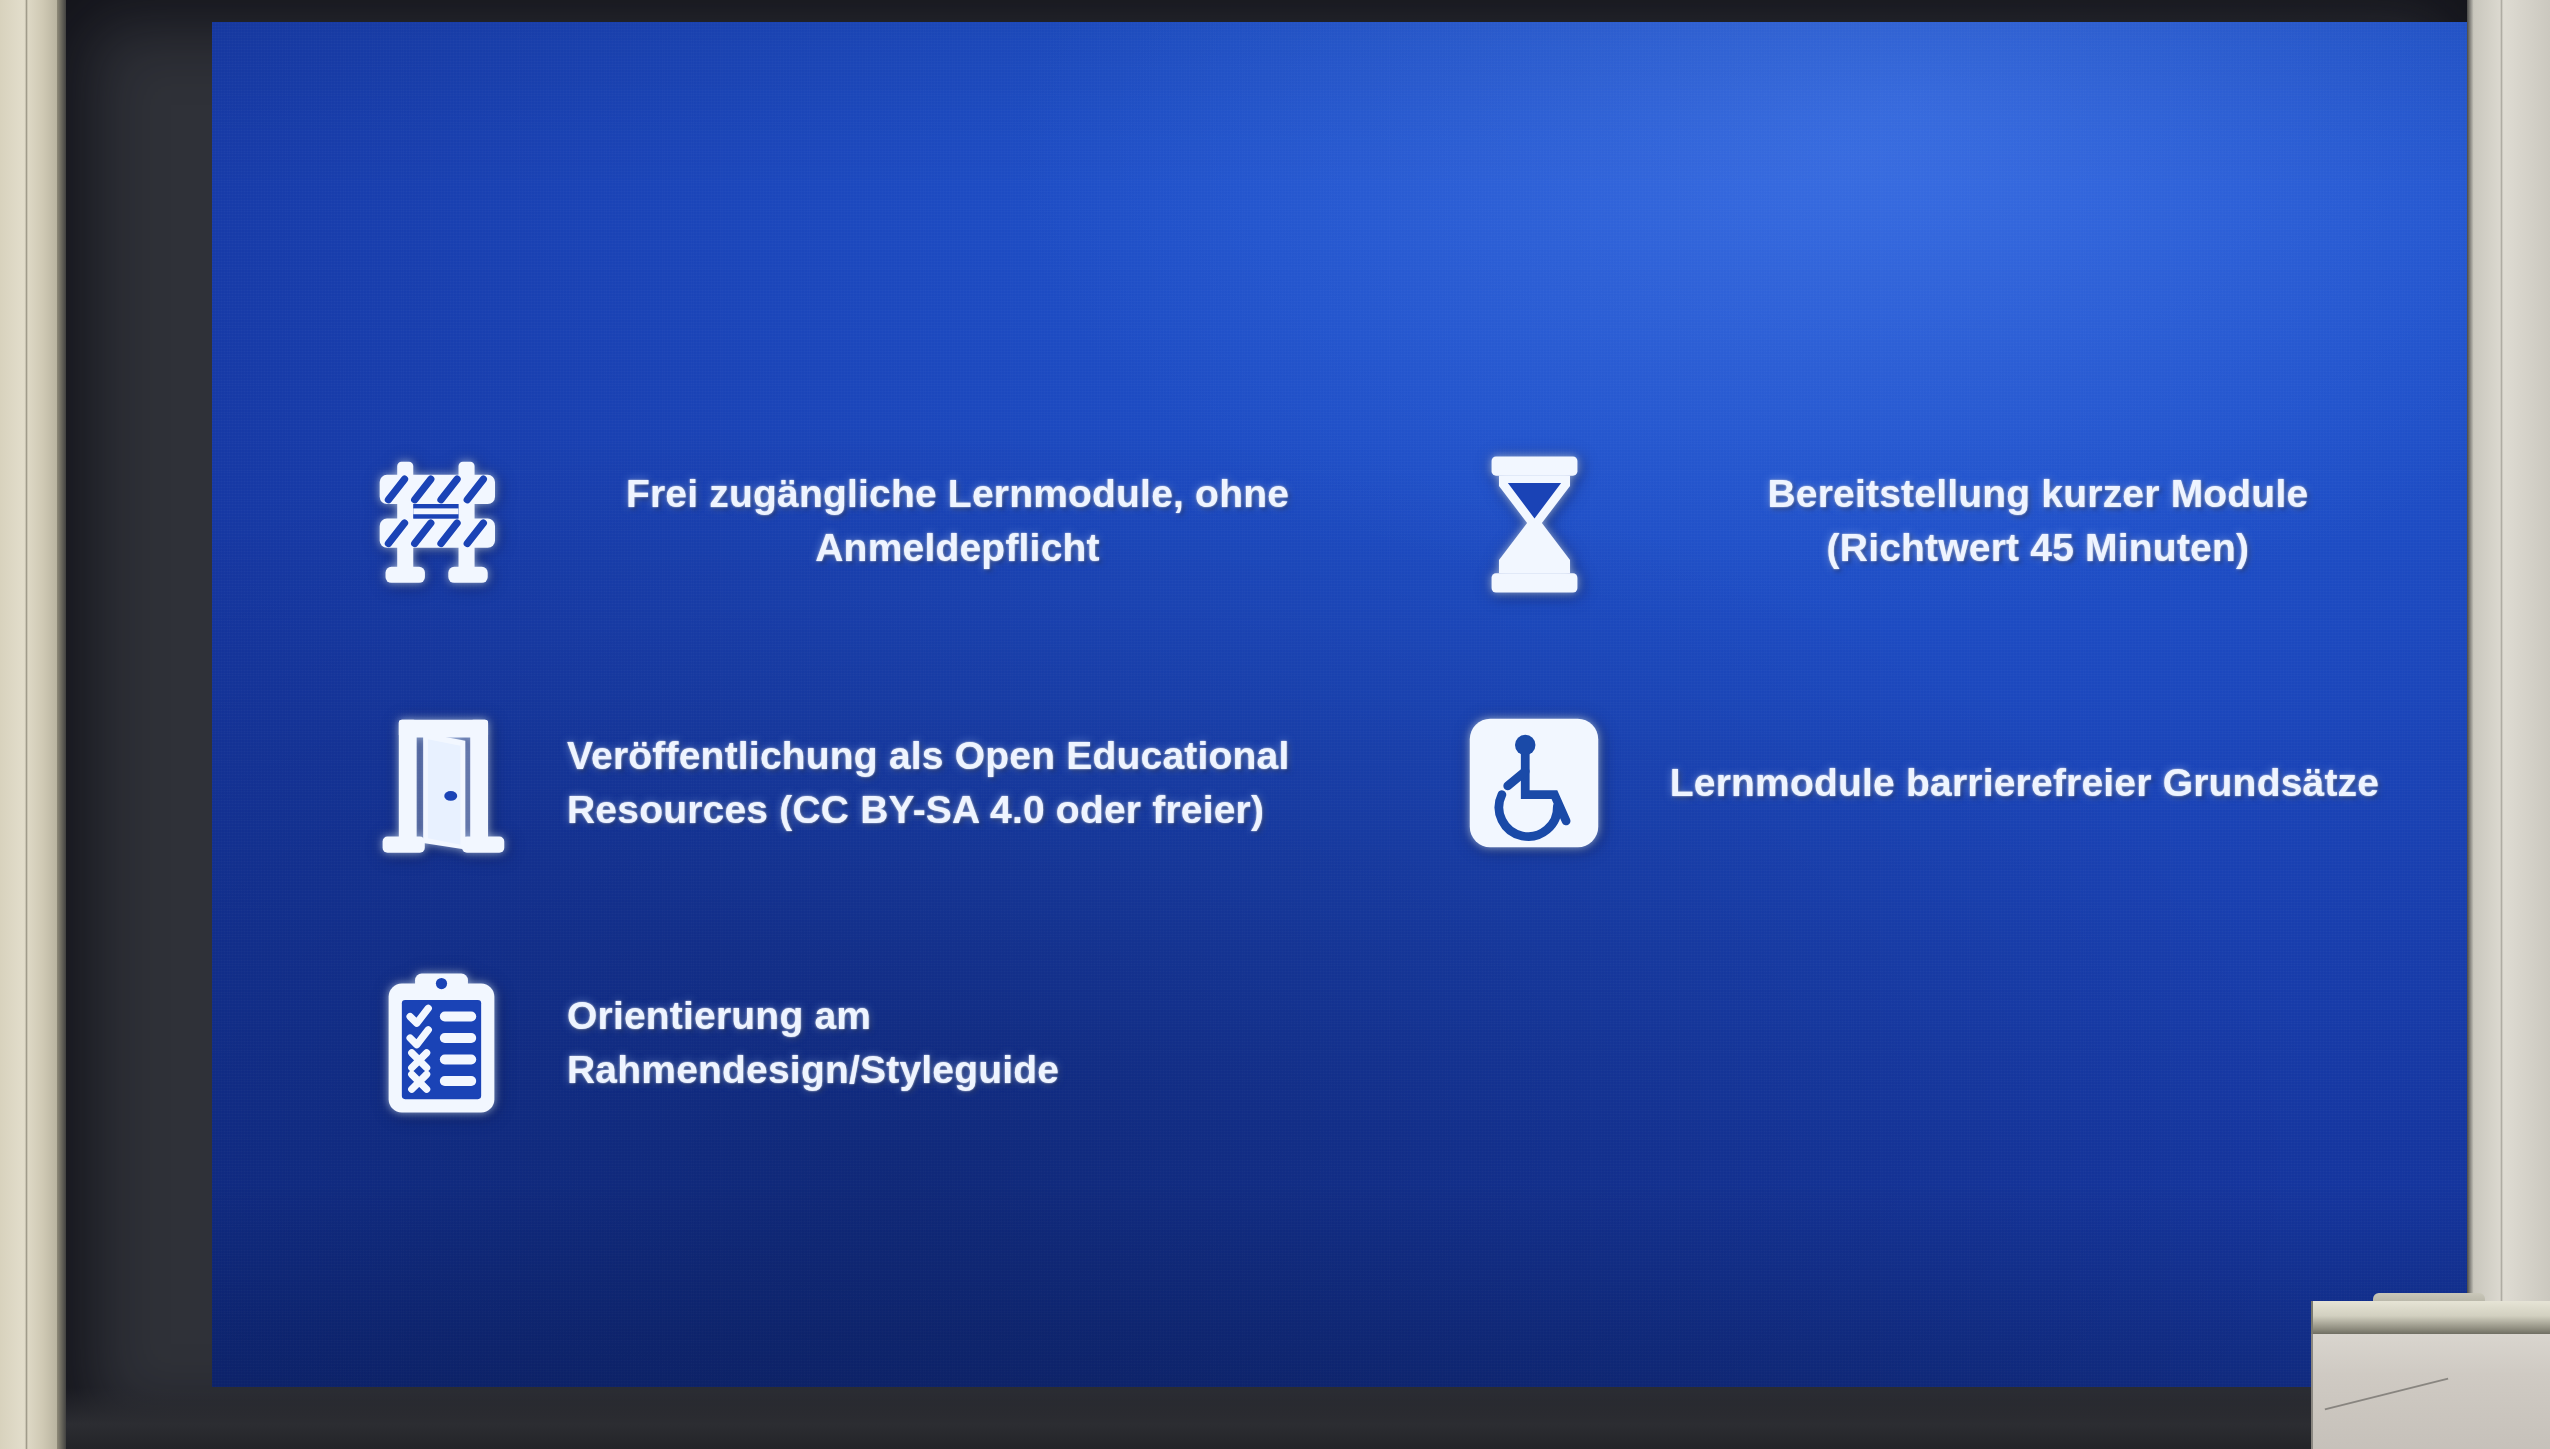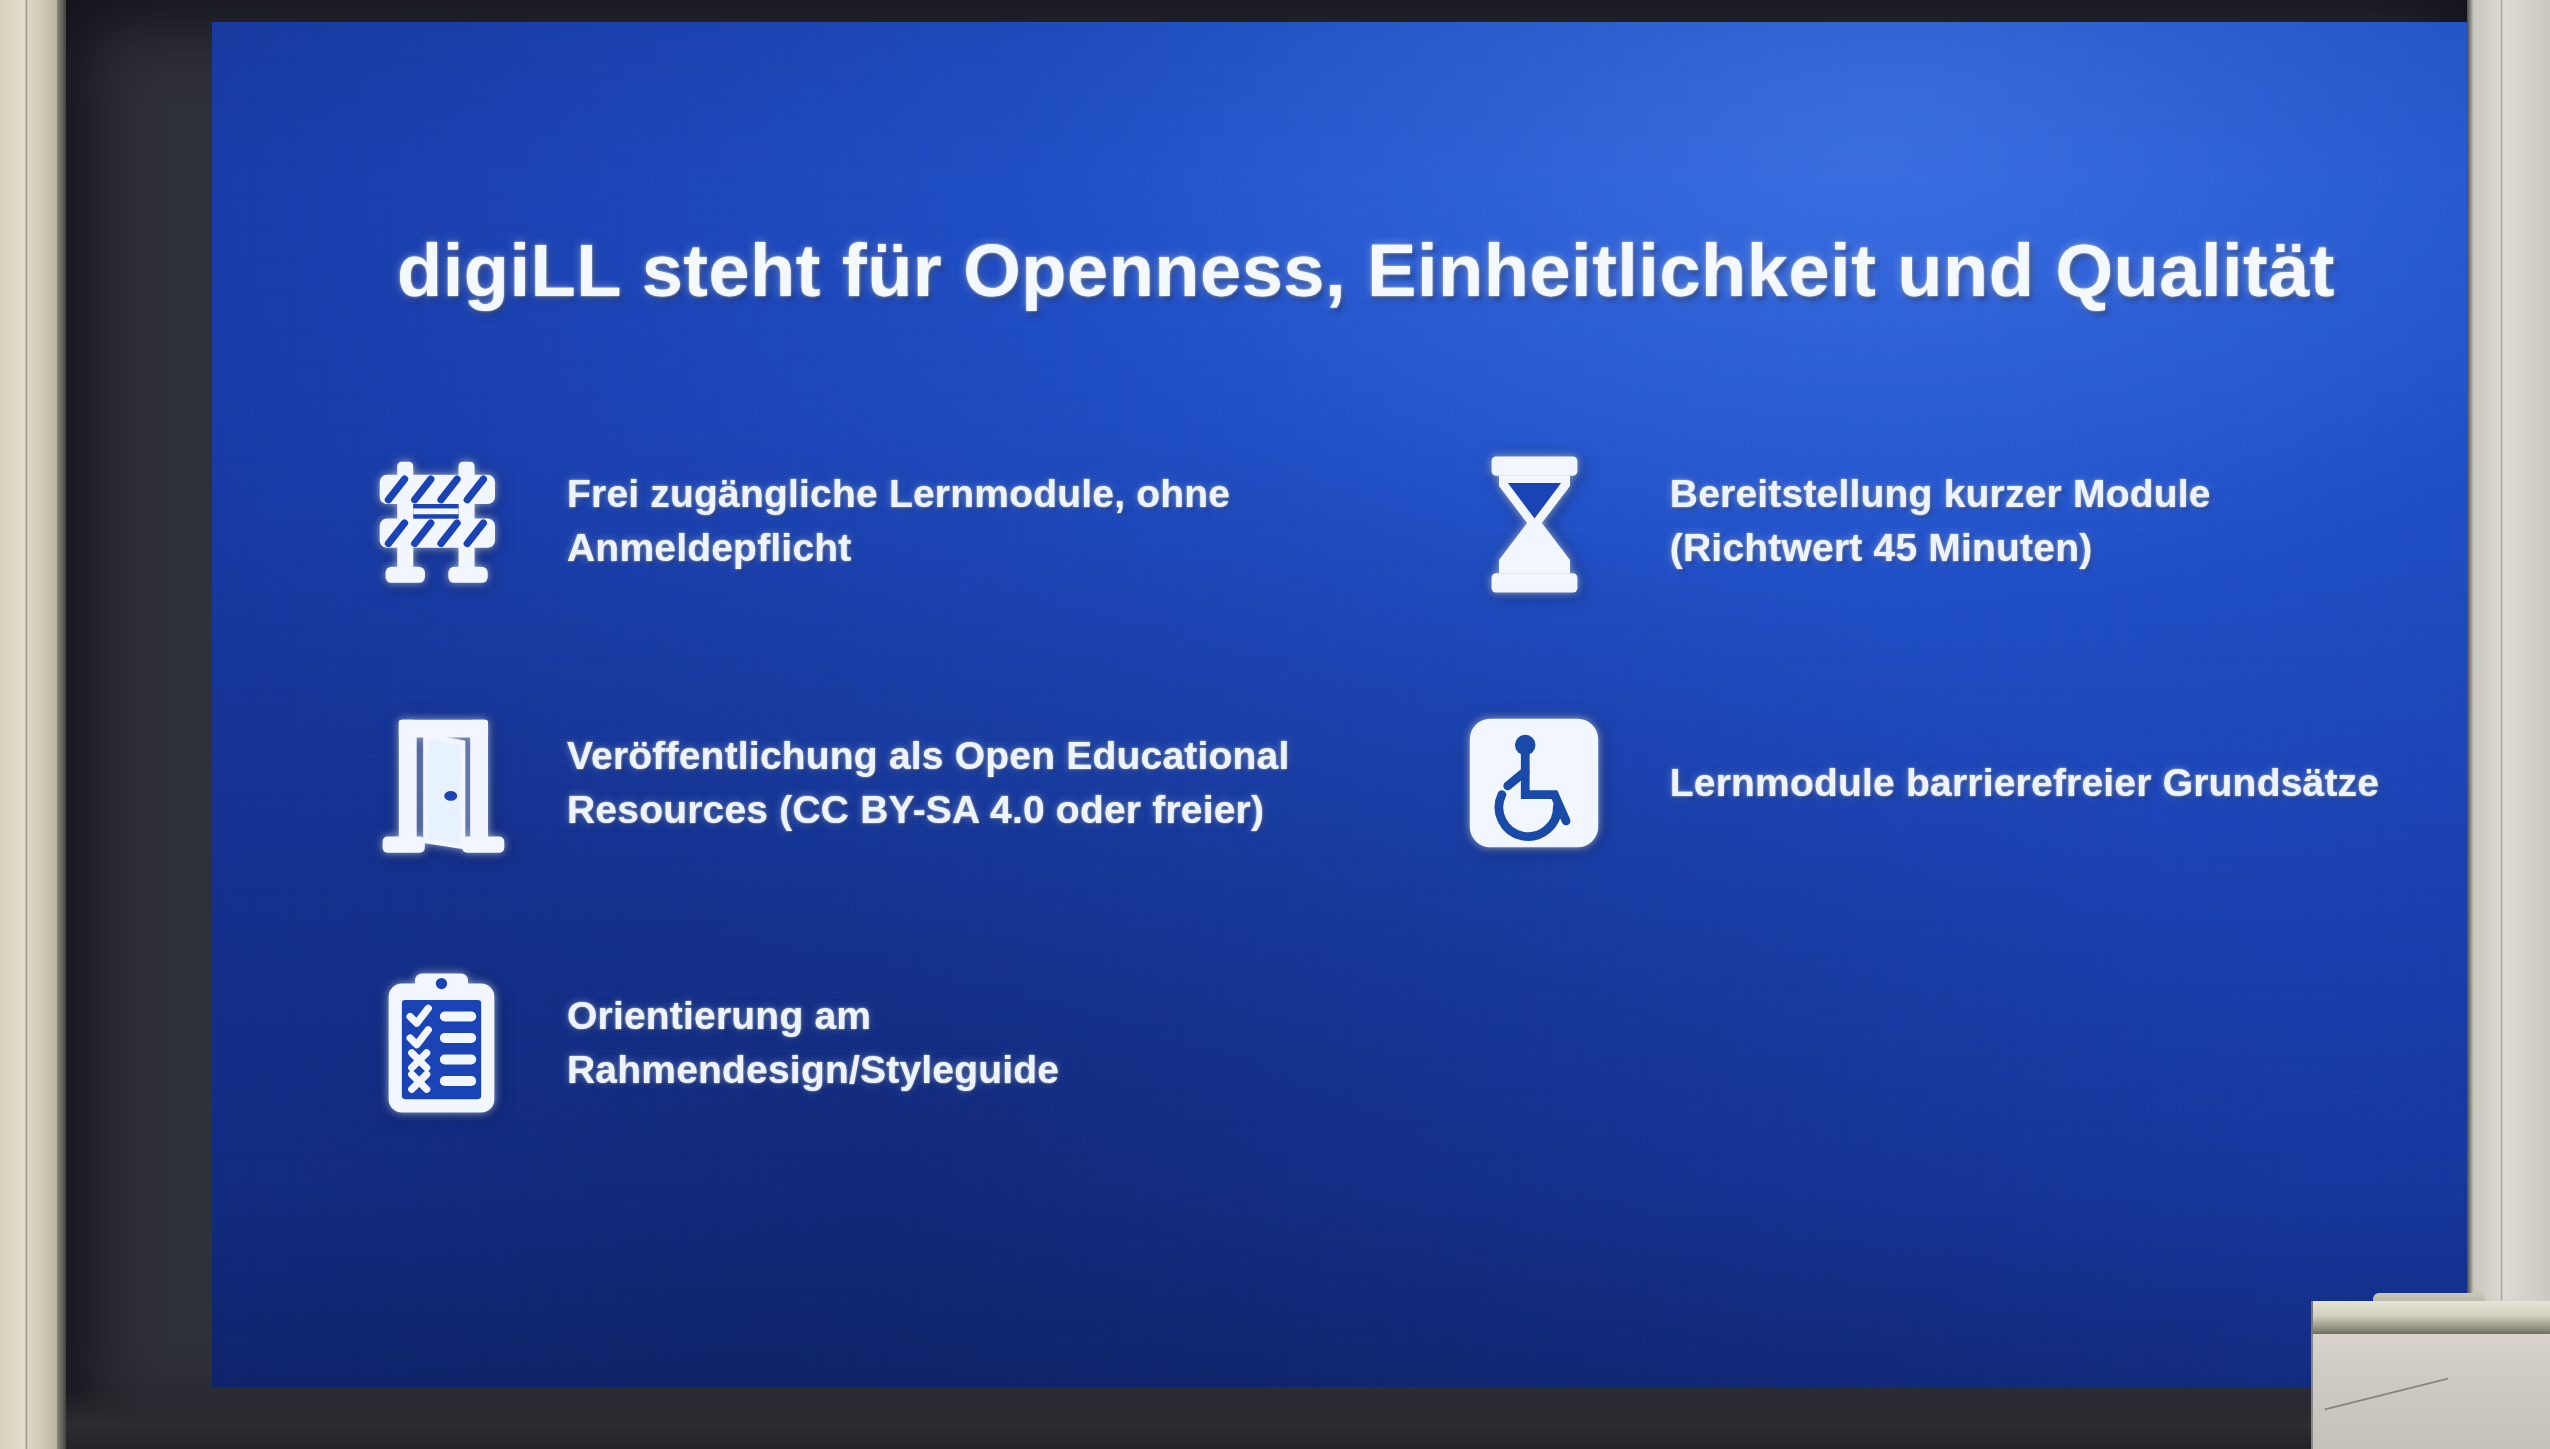--- a/index.html
+++ b/index.html
@@ -129,21 +129,21 @@
     font-size:39px;
     font-weight:bold;
     line-height:1.38;
     letter-spacing:0.2px;
     text-shadow:
       0 0 2px rgba(255,255,255,.8),
       0 0 8.8px rgba(175,205,255,.5),
       2px 2px 4.9px rgba(4,16,60,.7);
   }
   
-  .r1 .bullet-text { margin-top:-3.9px; }
+  .r1 .bullet-text { margin-top:-3.9px;text-align:center; }
   .r2c1 .bullet-text { margin-top:0; }
   .r3c1 .bullet-text { margin-top:0px; }
   .r1c2 { padding-left:35px; }
   .r2c2 { padding-left:35px; }
   .r3c2 { padding-left:35px; }
   .r1c2 .bullet-text, .r2c2 .bullet-text, .r3c2 .bullet-text { margin-left:9.8px; }
 
   
   #slide-number {
     position:absolute;
@@ -198,21 +198,20 @@
     <div class="wall-left-seam"></div>
   </div>
   <div class="wall-left-edge"></div>
 
   <div id="bezel">
     <div id="bezel-inner-shadow"></div>
 
     <div id="slide">
       <div id="slide-content">
 
-        <h1 id="slide-title">digiLL steht für Openness, Einheitlichkeit und Qualität</h1>
 
         <div id="bullets">
 
           <div class="bullet r1 r1c1">
             <div class="bullet-icon">
               <svg width="146" height="146" viewBox="0 0 100 100" aria-hidden="true">
                 <g fill="#f2f7ff">
 
                   <rect x="20" y="8" width="11" height="82" rx="3"></rect>
                   <rect x="62" y="8" width="11" height="82" rx="3"></rect>

